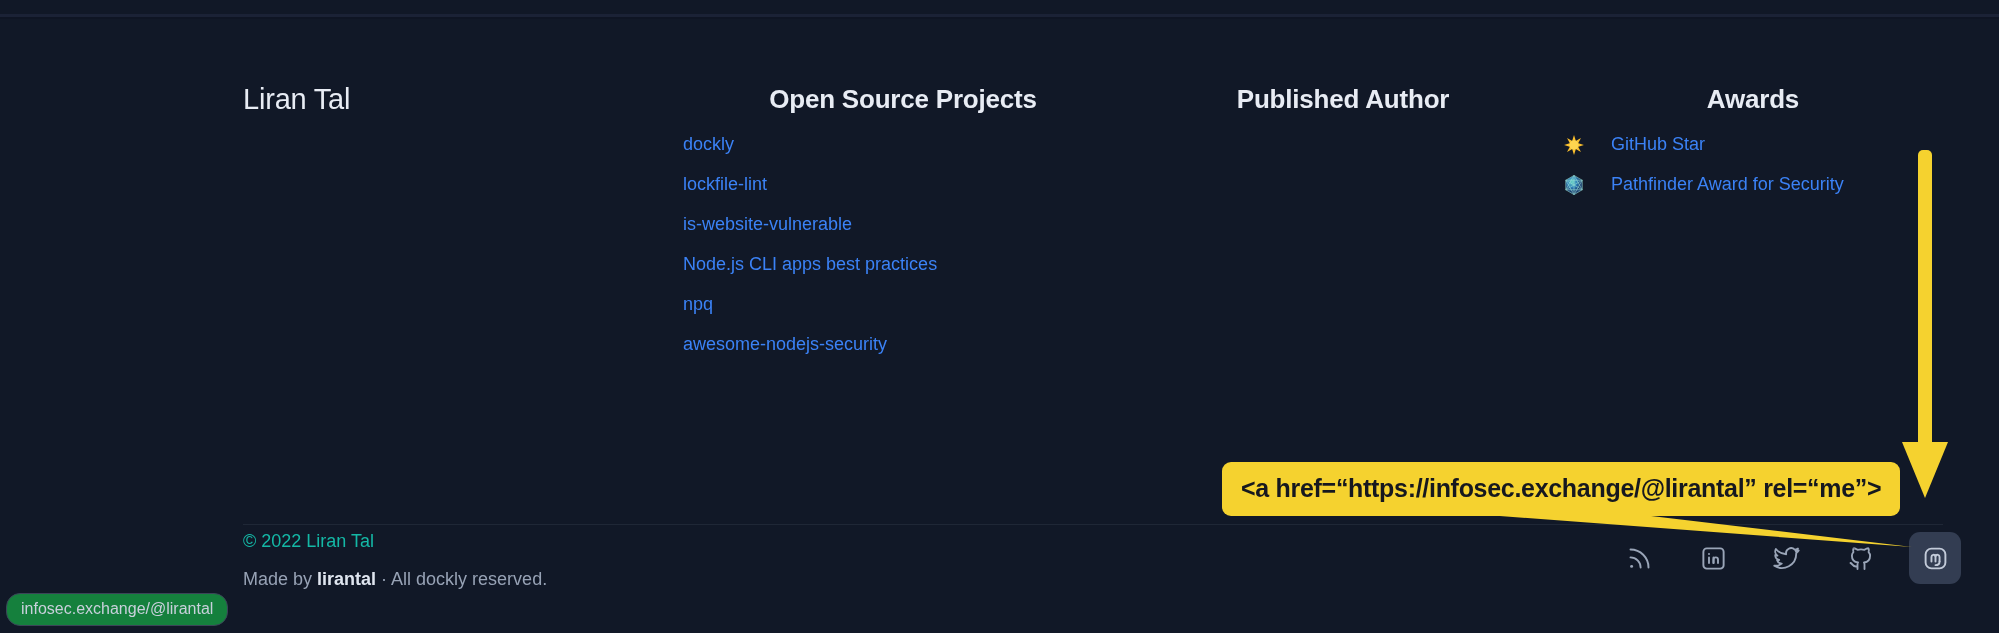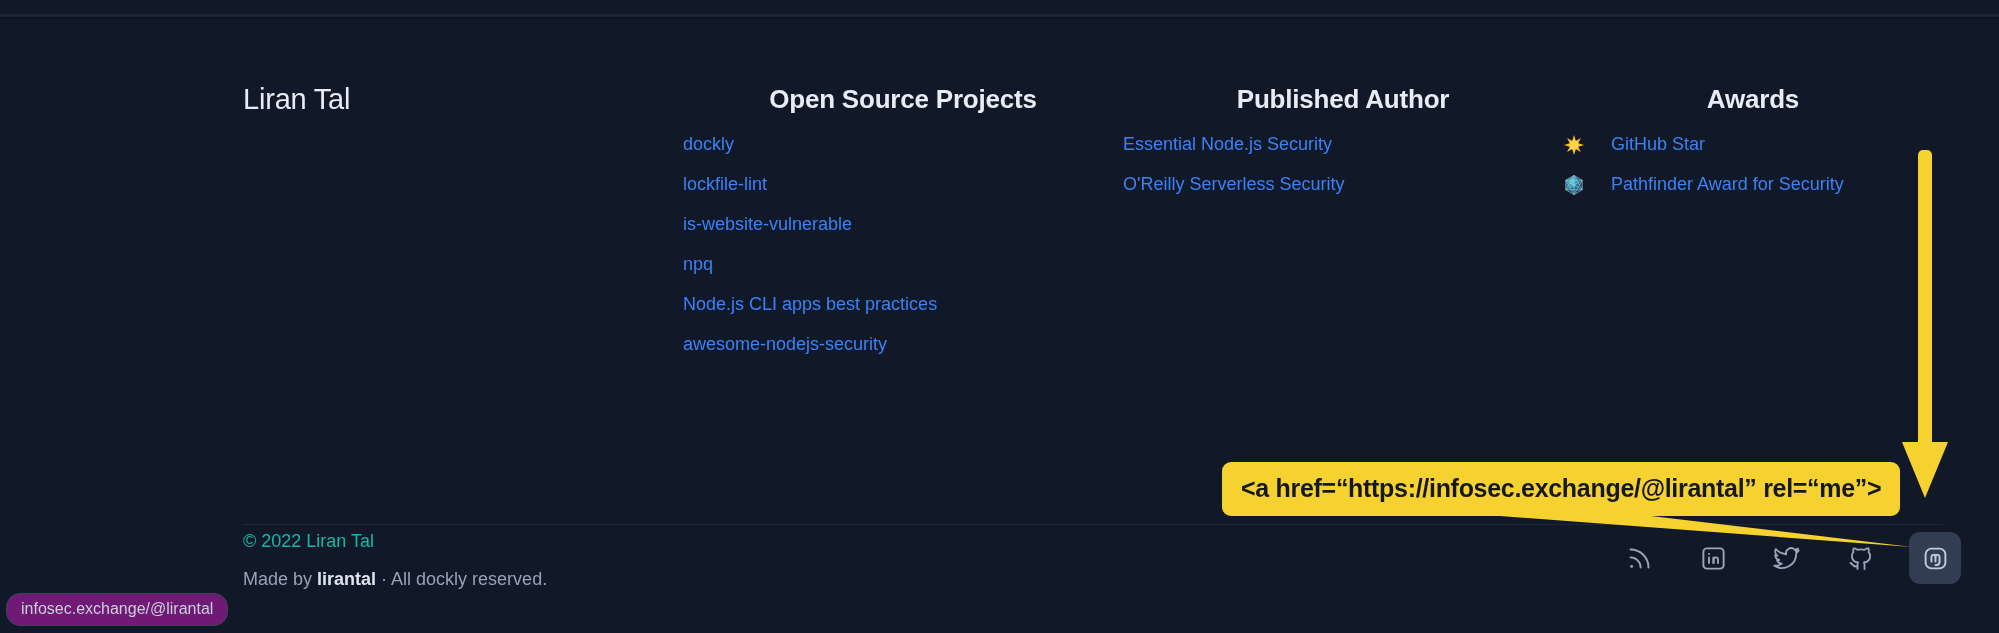--- a/index.html
+++ b/index.html
@@ -164,21 +164,21 @@
     left: 1890px; top: 150px;
     width: 70px; height: 360px;
     z-index: 28;
     pointer-events: none;
   }
 
   
   .status-url {
     position: absolute;
     left: 6px; bottom: 7px;
-    background: #701a75;
+    background: #15803d;
     border: 1px solid #3b4458;
     border-radius: 14px;
     color: #c9d0dc;
     font-size: 16px;
     line-height: 20px;
     padding: 5px 14px 6px 14px;
     white-space: nowrap;
     z-index: 40;
   }
 </style>
@@ -193,32 +193,28 @@
   <div>
     <div class="col-name">Liran Tal</div>
   </div>
 
   <div>
     <div class="col-title">Open Source Projects</div>
     <ul class="link-list">
       <li><a class="col-link" href="#">dockly</a></li>
       <li><a class="col-link" href="#">lockfile-lint</a></li>
       <li><a class="col-link" href="#">is-website-vulnerable</a></li>
+      <li><a class="col-link" href="#">Node.js CLI apps best practices</a></li>
       <li><a class="col-link" href="#">npq</a></li>
-      <li><a class="col-link" href="#">Node.js CLI apps best practices</a></li>
       <li><a class="col-link" href="#">awesome-nodejs-security</a></li>
     </ul>
   </div>
 
   <div>
     <div class="col-title">Published Author</div>
-    <ul class="link-list">
-      <li><a class="col-link" href="#">Essential Node.js Security</a></li>
-      <li><a class="col-link" href="#">O'Reilly Serverless Security</a></li>
-    </ul>
   </div>
 
   <div>
     <div class="col-title">Awards</div>
     <ul class="link-list">
       <li>
         <a class="col-link award-row" href="#">
           <span class="award-emoji">
             <svg class="emoji-svg" width="22" height="22" viewBox="0 0 24 24">
               <g fill="#FBC02D">

